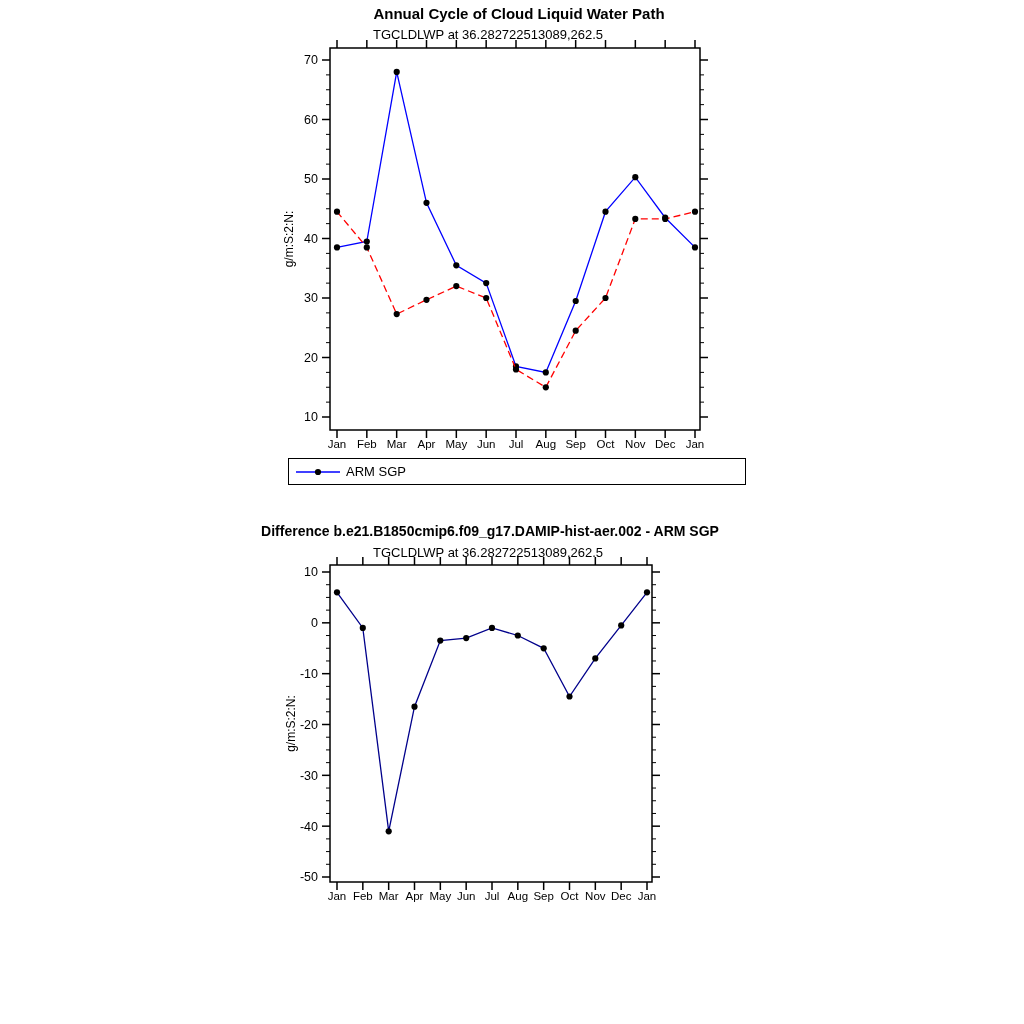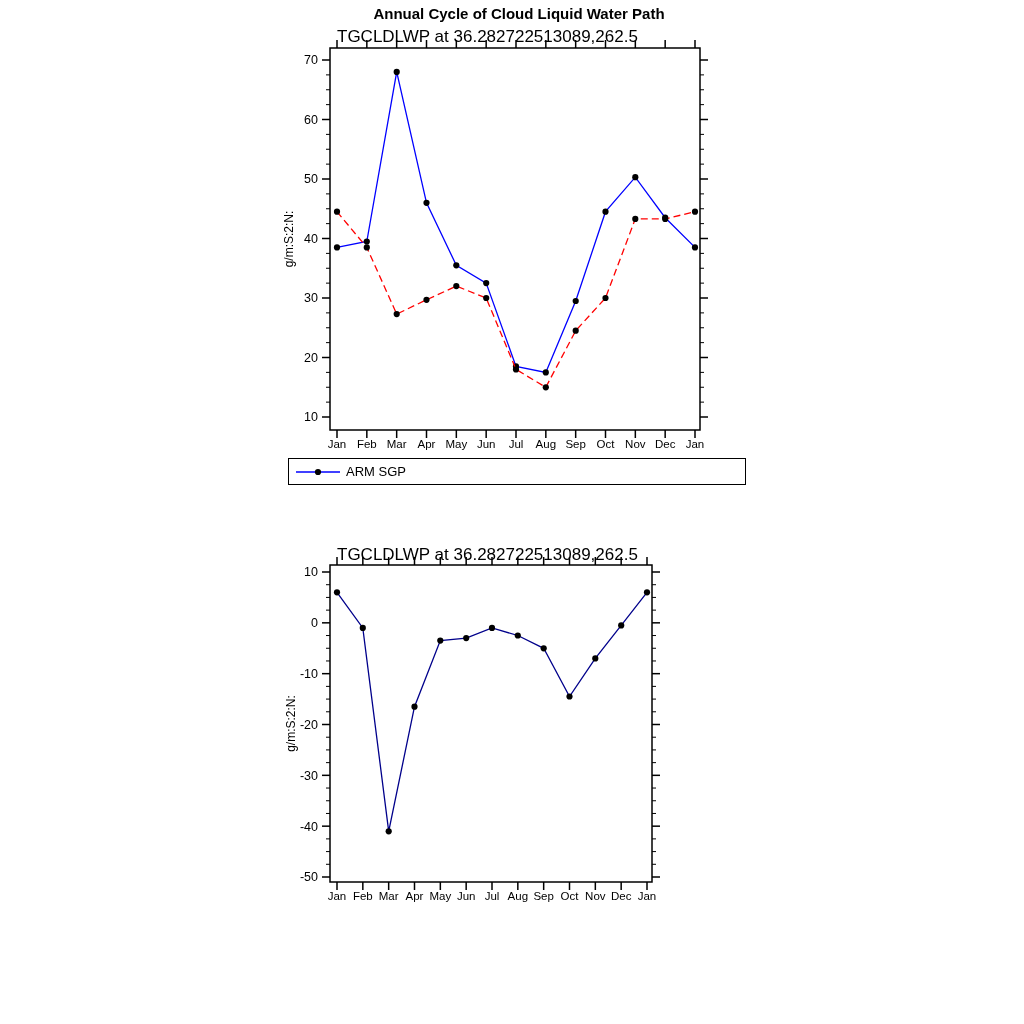--- a/index.html
+++ b/index.html
@@ -18,22 +18,23 @@
   .chart-title {
     position: absolute;
     font-weight: bold;
     font-size: 15px;
     white-space: nowrap;
     transform: translateX(-50%);
   }
   .chart-title.small { font-size: 14px; }
   .chart-subtitle {
     position: absolute;
-    font-size: 17px;
+    font-size: 13px;
     white-space: nowrap;
+    margin-left: 36px;
   }
   svg.plot-canvas {
     position: absolute;
     left: 0; top: 0;
     pointer-events: none;
   }
   svg text {
     font-family: "Liberation Sans", "DejaVu Sans", sans-serif;
   }
   .legend-box {
@@ -332,16 +333,17 @@
   <div class="legend-box" id="legend">
       <div class="legend-row">
         <svg width="46" height="18">
           <line x1="1" y1="9" x2="45" y2="9" stroke="#0000ff" stroke-width="1.3"></line>
           <circle cx="23" cy="9" r="3.1" fill="#000000"></circle>
         </svg>
         <span class="legend-label">ARM SGP</span>
       </div>
     </div>
 
+  <div class="chart-title small" style="left:490px; top:523px;">Difference b.e21.B1850cmip6.f09_g17.DAMIP-hist-aer.002 - ARM SGP</div>
 
   <div class="chart-subtitle" style="left:337px; top:545px;">TGCLDLWP at 36.282722513089,262.5</div>
 
 </div>
 
 </body></html>

